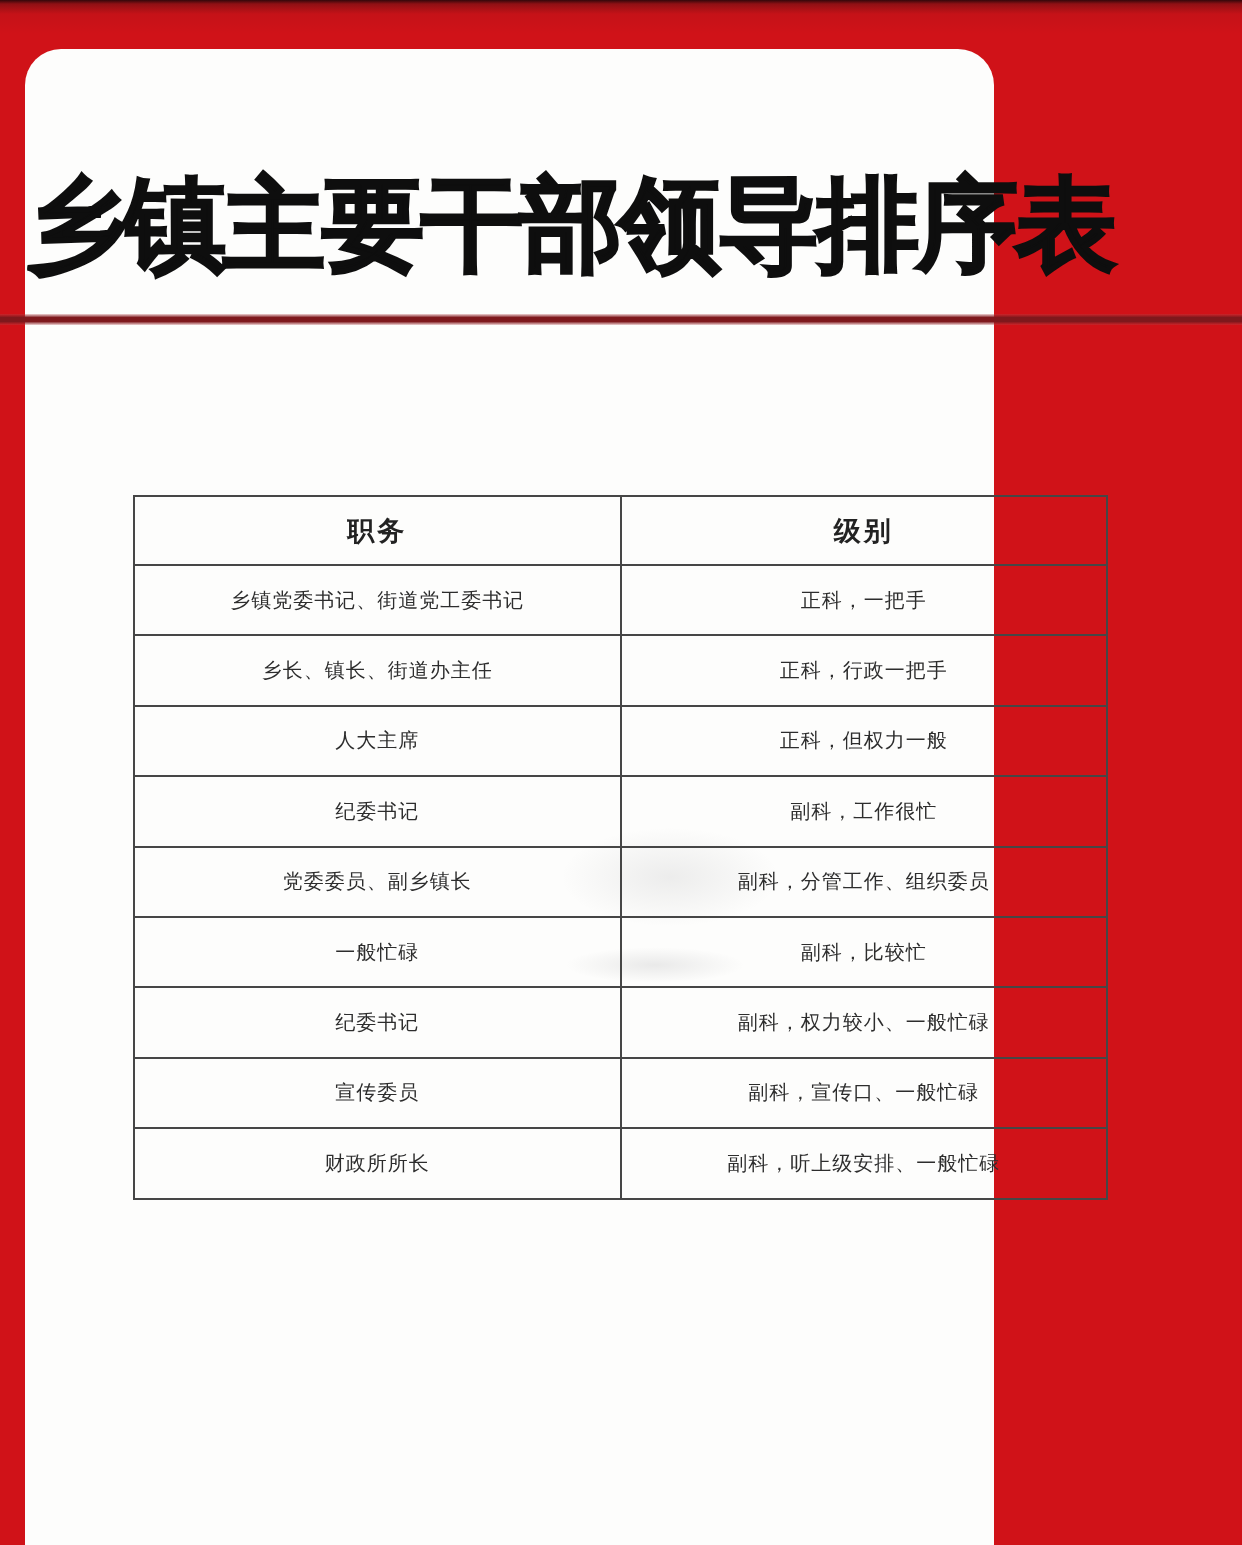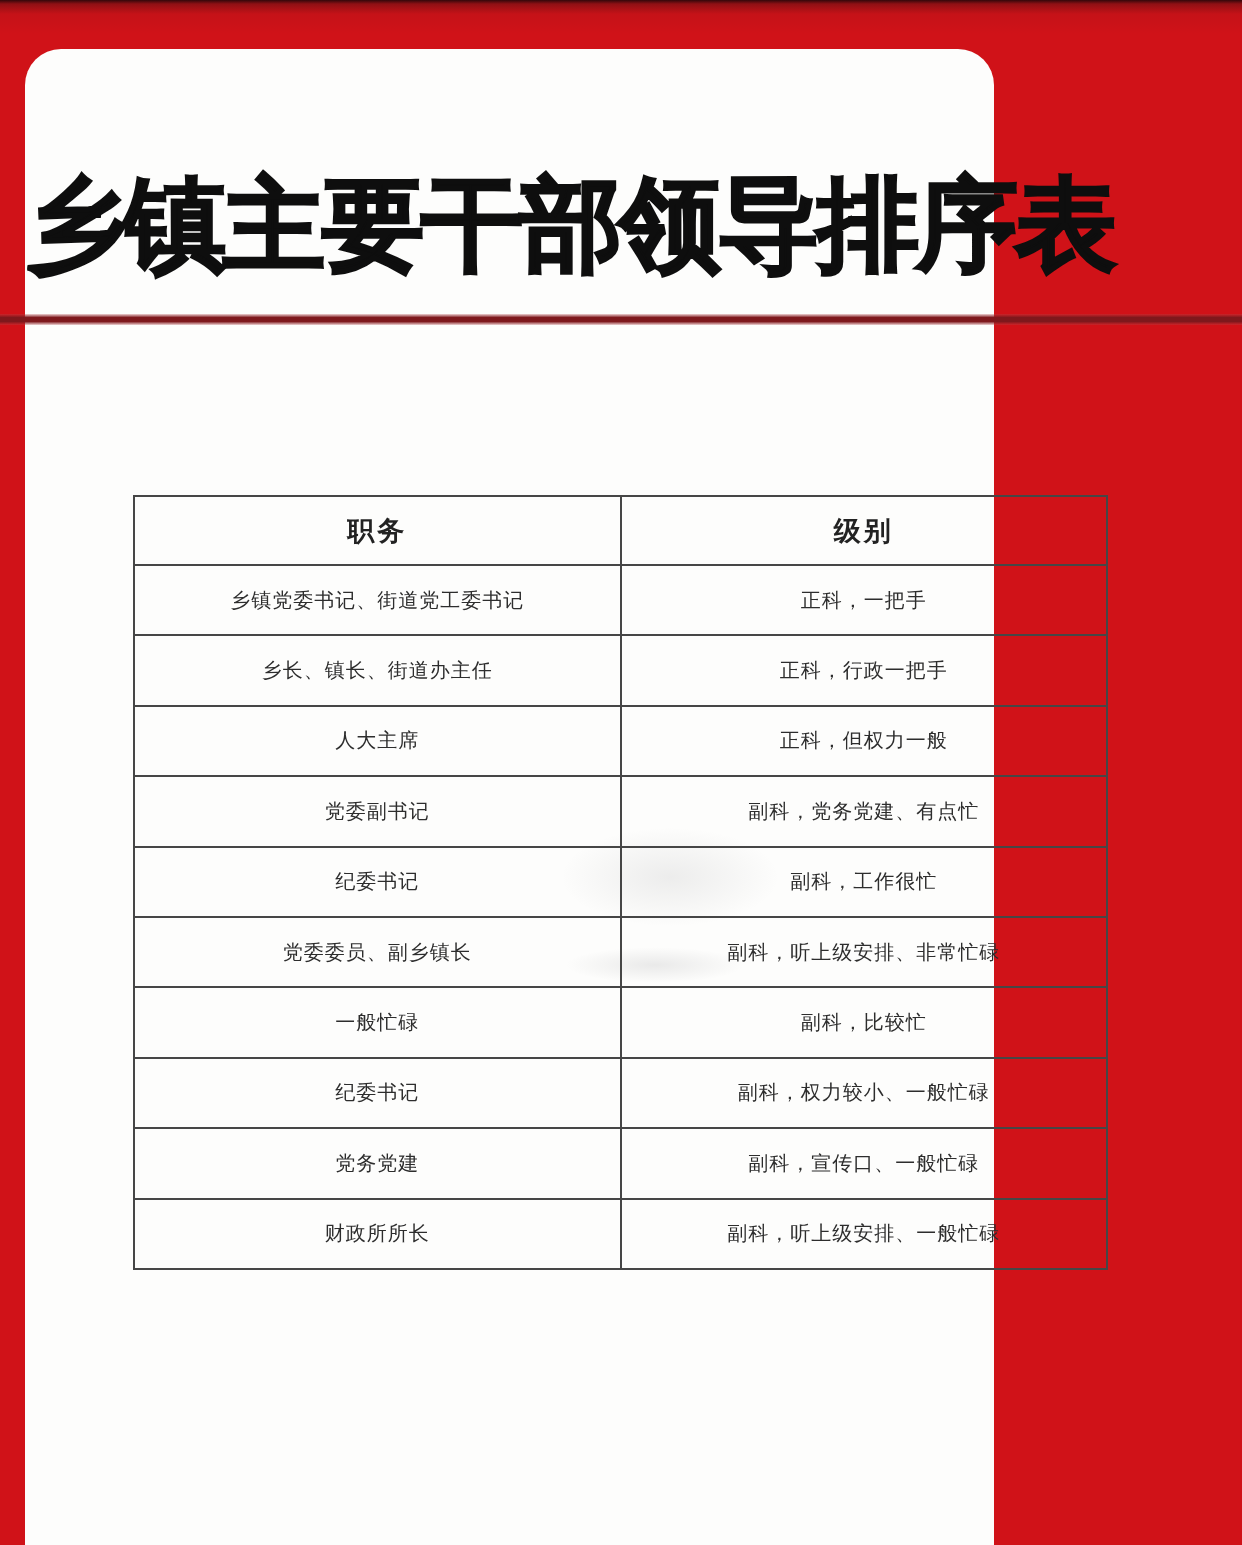--- a/index.html
+++ b/index.html
@@ -131,41 +131,37 @@
       </tr>
       <tr>
         <td>乡长、镇长、街道办主任</td>
         <td>正科，行政一把手</td>
       </tr>
       <tr>
         <td>人大主席</td>
         <td>正科，但权力一般</td>
       </tr>
       <tr>
-        <td>党委副书记</td>
-        <td>副科，党务党建、有点忙</td>
-      </tr>
-      <tr>
         <td>纪委书记</td>
         <td>副科，工作很忙</td>
       </tr>
       <tr>
         <td>党委委员、副乡镇长</td>
-        <td>副科，听上级安排、非常忙碌</td>
+        <td>副科，分管工作、组织委员</td>
       </tr>
       <tr>
         <td>一般忙碌</td>
         <td>副科，比较忙</td>
       </tr>
       <tr>
         <td>纪委书记</td>
         <td>副科，权力较小、一般忙碌</td>
       </tr>
       <tr>
-        <td>党务党建</td>
+        <td>宣传委员</td>
         <td>副科，宣传口、一般忙碌</td>
       </tr>
       <tr>
         <td>财政所所长</td>
         <td>副科，听上级安排、一般忙碌</td>
       </tr>
     </tbody>
   </table>
 </div>
 

